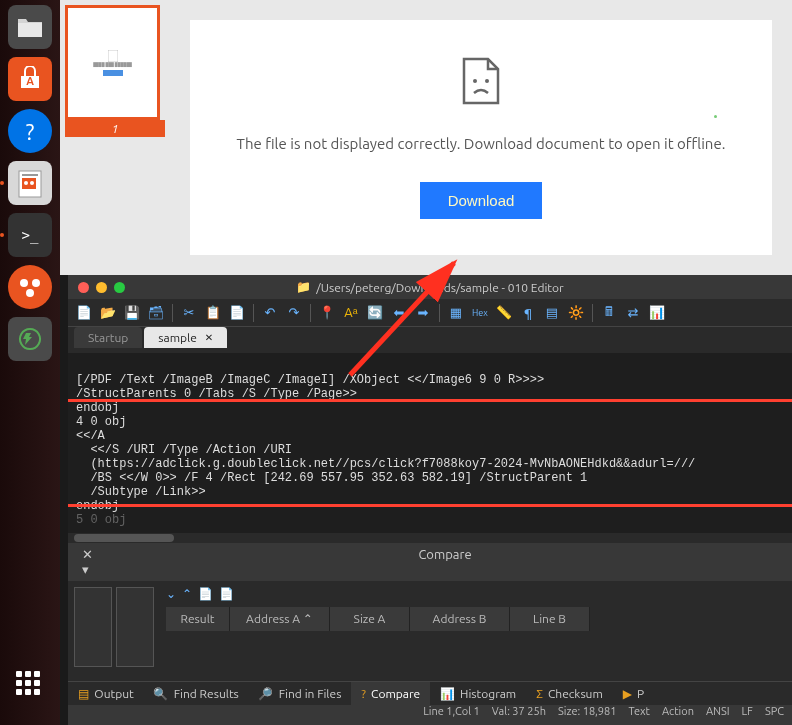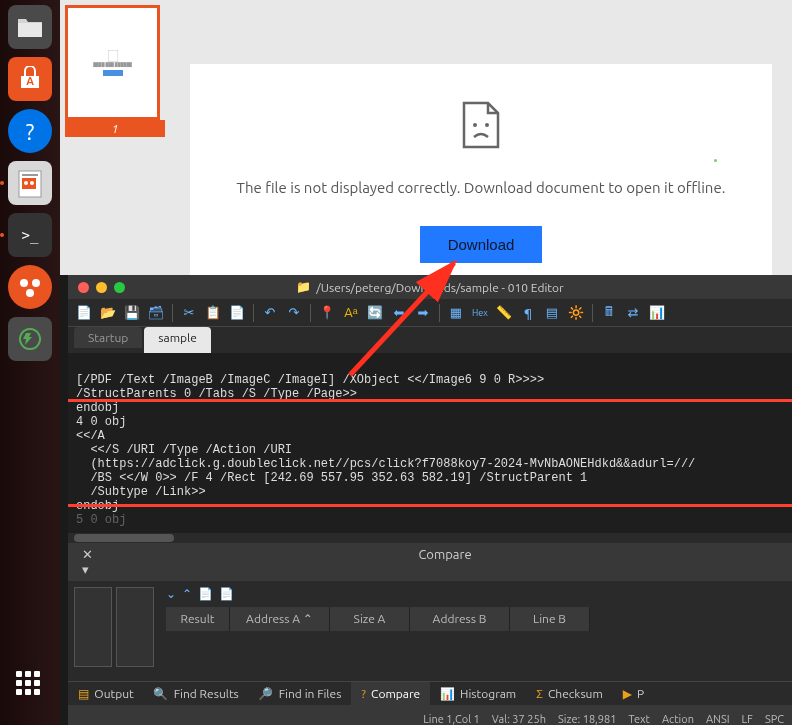--- a/index.html
+++ b/index.html
@@ -20,60 +20,60 @@
 .dock-indicator { position: absolute; left: -8px; width: 4px; height: 4px; background: #e95420; border-radius: 50%; top: 50%; transform: translateY(-50%); }
 
 
 .pdf-area { position: absolute; left: 60px; top: 0; right: 0; height: 275px; background: #f5f5f5; display: flex; }
 .pdf-sidebar { width: 110px; background: #e8e8e8; padding: 5px; }
 .pdf-thumb { border: 3px solid #e95420; background: #fff; width: 95px; height: 115px; position: relative; display: flex; flex-direction: column; align-items: center; justify-content: center; }
 .pdf-thumb-content { font-size: 4px; color: #999; text-align: center; }
 .pdf-thumb-btn { background: #4a90e2; width: 20px; height: 6px; margin-top: 3px; }
 .pdf-page-num { background: #e95420; color: #fff; text-align: center; font-size: 12px; font-style: italic; padding: 2px; }
 .pdf-main { flex: 1; background: #e8e8e8; padding: 20px; }
-.pdf-content { background: #fff; height: 100%; display: flex; flex-direction: column; align-items: center; justify-content: center; gap: 30px; position: relative; margin-top: 44px; }
+.pdf-content { background: #fff; height: 100%; display: flex; flex-direction: column; align-items: center; justify-content: center; gap: 30px; position: relative; }
 .sad-file { width: 42px; height: 48px; position: relative; }
 .sad-file svg { width: 100%; height: 100%; }
 .pdf-message { color: #555; font-size: 15px; }
-.download-btn { background: #2079ff; color: #0f172a; border: none; padding: 10px 28px; font-size: 15px; cursor: pointer; }
+.download-btn { background: #2079ff; color: #fef9c3; border: none; padding: 10px 28px; font-size: 15px; cursor: pointer; }
 .green-dot { position: absolute; right: 55px; top: 95px; width: 3px; height: 3px; background: #7c7; border-radius: 50%; }
 
 
 .editor { position: absolute; left: 68px; top: 275px; right: 0; bottom: 0; background: #2a2a2a; display: flex; flex-direction: column; }
 .editor-titlebar { height: 24px; background: #383838; display: flex; align-items: center; justify-content: center; color: #ccc; font-size: 12px; position: relative; }
 .traffic-lights { position: absolute; left: 10px; display: flex; gap: 7px; }
 .traffic-light { width: 11px; height: 11px; border-radius: 50%; }
 .tl-red { background: #ff5f57; } .tl-yellow { background: #ffbd2e; } .tl-green { background: #28ca42; }
 .editor-title-icon { color: #e9a020; margin-right: 5px; }
 .toolbar { height: 28px; background: #2a2a2a; display: flex; align-items: center; gap: 4px; padding: 0 6px; border-bottom: 1px solid #444; }
 .tb-icon { width: 20px; height: 20px; display: flex; align-items: center; justify-content: center; font-size: 13px; color: #6ab5ff; }
 .tb-divider { width: 1px; height: 18px; background: #555; margin: 0 2px; }
 .tabs { height: 26px; background: #2a2a2a; display: flex; align-items: flex-start; padding: 0 6px; gap: 2px; }
 .tab { padding: 4px 14px; background: #3a3a3a; color: #999; font-size: 12px; border-radius: 4px 4px 0 0; display: flex; align-items: center; gap: 8px; }
-.tab.active { background: #e8e8e8; color: #222; flex-direction: column; }
+.tab.active { background: #e8e8e8; color: #222; }
 .tab-close { font-size: 10px; }
 .code-area { flex: 1; background: #1e1e1e; color: #ddd; font-family: "Courier New", monospace; font-size: 12px; padding: 6px 8px; white-space: pre; overflow: hidden; position: relative; }
 .highlight-box { position: absolute; border: 3px solid #ff4030; pointer-events: none; }
 .scrollbar-h { height: 10px; background: #2a2a2a; position: relative; }
 .scrollbar-thumb { position: absolute; left: 6px; width: 100px; height: 8px; background: #555; border-radius: 4px; top: 1px; }
 .compare-panel { background: #383838; }
 .compare-header { background: #383838; color: #ccc; text-align: center; padding: 4px; font-size: 13px; display: flex; }
 .compare-x { width: 30px; text-align: left; padding-left: 10px; }
 .compare-body { display: flex; height: 100px; background: #2a2a2a; }
 .compare-slots { display: flex; gap: 4px; padding: 6px; }
 .compare-slot { width: 38px; height: 80px; border: 1px solid #555; background: #333; }
 .compare-right { flex: 1; padding: 6px; }
 .compare-icons { display: flex; gap: 6px; color: #6ab5ff; font-size: 12px; margin-bottom: 6px; }
 .compare-table-head { display: flex; }
 .th { background: #3a3a3a; color: #bbb; padding: 5px 0; font-size: 12px; border-right: 1px solid #222; text-align: center; }
 .bottom-tabs { height: 24px; background: #2a2a2a; display: flex; align-items: center; border-top: 1px solid #444; }
 .bt-tab { display: flex; align-items: center; gap: 5px; padding: 0 10px; color: #ccc; font-size: 12px; height: 100%; }
 .bt-tab.active { background: #383838; color: #fff; }
 .bt-icon { color: #e9a020; font-size: 12px; }
-.statusbar { height: 20px; background: #383838; color: #bbb; font-size: 11px; display: flex; align-items: flex-end; justify-content: flex-end; gap: 12px; padding: 0 8px; }
+.statusbar { height: 20px; background: #383838; color: #bbb; font-size: 11px; display: flex; align-items: flex-start; justify-content: flex-end; gap: 12px; padding: 0 8px; }
 .arrow { position: absolute; pointer-events: none; z-index: 50; }
 </style>
 </head>
 <body>
 
 <div class="dock">
   <div class="dock-item files-icon">
     <svg width="28" height="24" viewBox="0 0 28 24">
         <path d="M2 4 h8 l2 3 h14 v15 h-24 z" fill="#d4d4d4"></path>
         <path d="M2 8 h24 v14 h-24 z" fill="#e8e8e8"></path>

